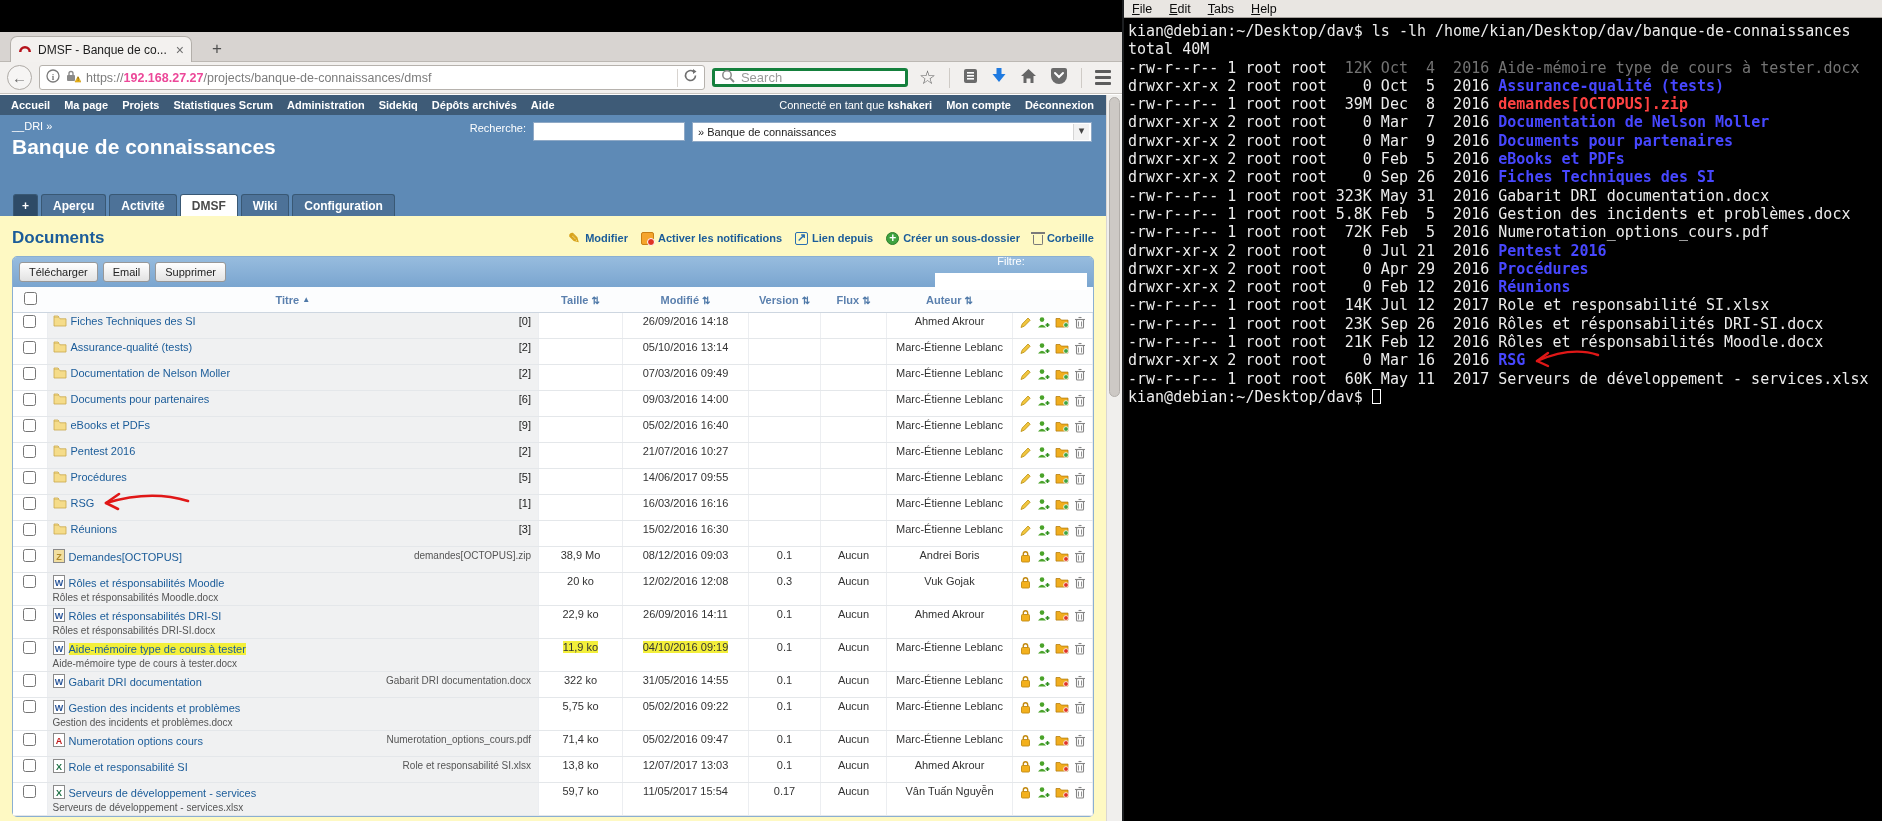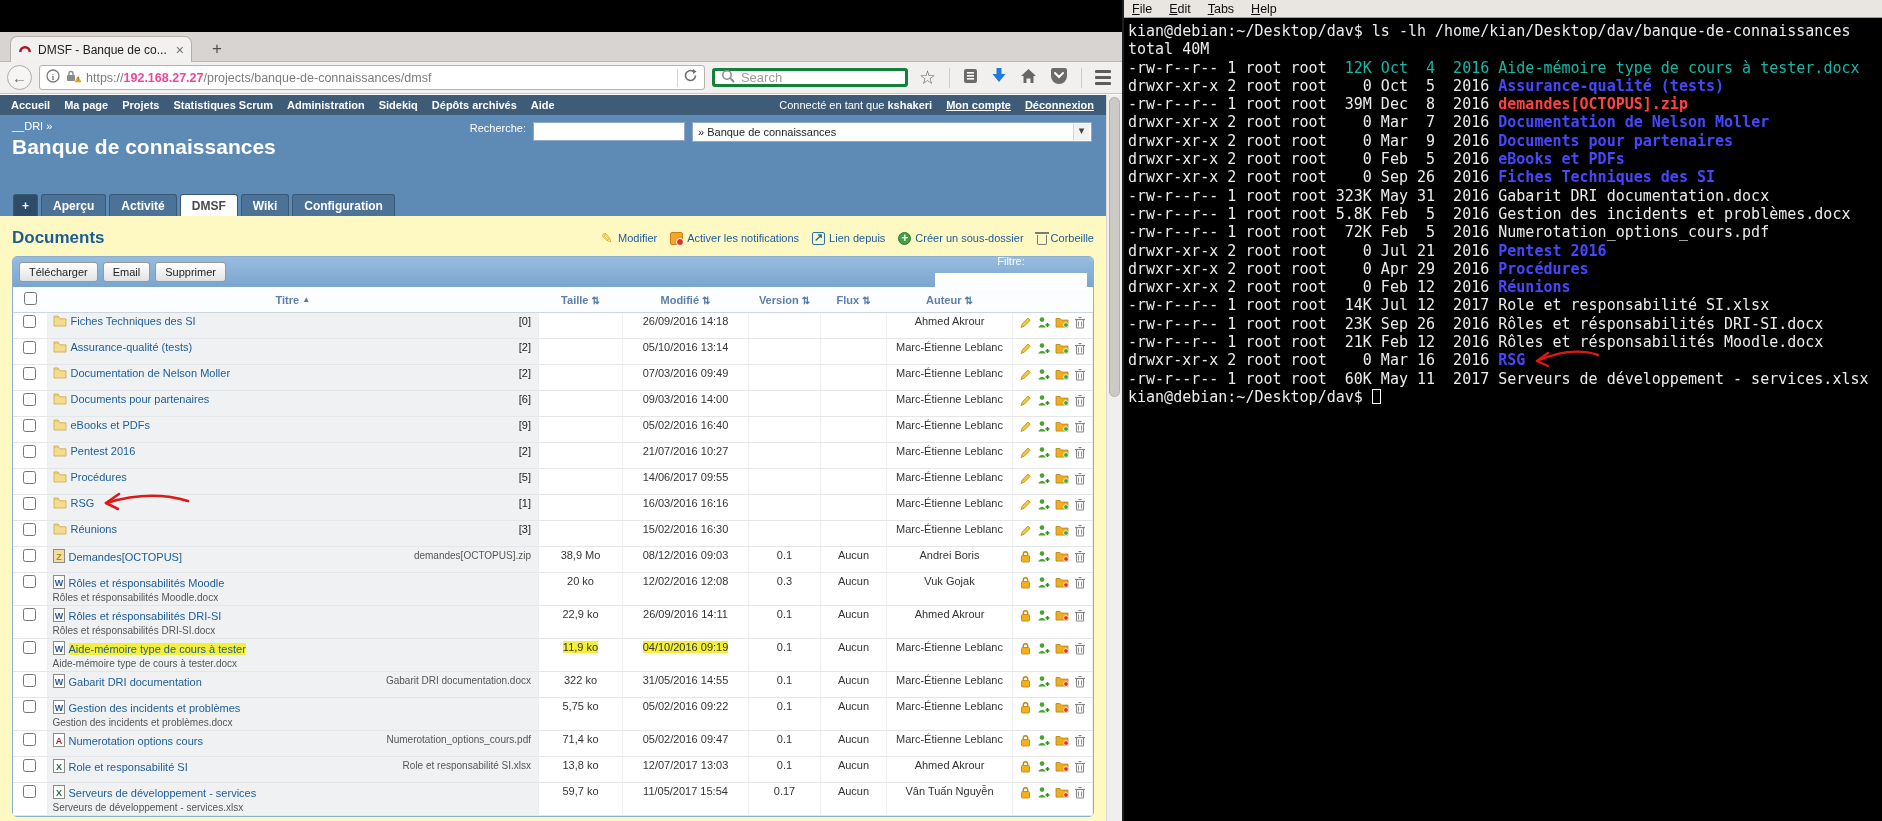--- a/index.html
+++ b/index.html
@@ -51,21 +51,21 @@
                        color:#444; text-align:center; border-left:1px solid #d5d5d5; background:#f2f2f2; }
   .rmtabs { position:absolute; bottom:0; left:13px; display:flex; gap:3px; align-items:flex-end; }
   .rmtab { background:#4d7298; color:#fff; font-weight:bold; font-size:12px; padding:4px 11px 3px;
            border:1px solid #395874; border-bottom:none; border-radius:3px 3px 0 0; }
   .rmtab.plus { padding:4px 8px 3px; background:#2e4b67; }
   .rmtab.active { background:#fff; color:#4a4a4a; }
   .rmcontent { position:absolute; top:121px; left:0; right:0; bottom:0; background:#fef9c3; padding:9px 12px 0; }
   .pagehead { display:flex; align-items:center; margin:3px 0 8px; }
   .page-title { color:#1b5c99; font-size:17px; font-weight:bold; }
   .ctxlinks { margin-left:auto; display:flex; gap:13px; align-items:center; font-size:11px; }
-  .ctx { color:#1b5c99; display:flex; gap:4px; align-items:center; text-decoration:none; cursor:pointer; }
+  .ctx { color:#1b5c99; display:flex; gap:4px; align-items:center; text-decoration:none; cursor:pointer;font-weight:bold; }
 
   .ic { display:inline-block; width:13px; height:13px; position:relative; }
   .ic-pencil::before { content:"✎"; color:#d8a31c; font-size:14px; line-height:13px; }
   .ic-notif { background:#f receive; }
   .ic-notif { background:#f5a52c; border:1px solid #c97f14; border-radius:2px; }
   .ic-notif::after { content:""; position:absolute; right:-2px; bottom:-2px; width:6px; height:6px;
                      border-radius:50%; background:#e03325; border:1px solid #fff; }
   .ic-extlink { border:1.5px solid #2a6fb0; border-radius:2px; }
   .ic-extlink::before { content:"↗"; position:absolute; left:1px; top:-2px; color:#2a6fb0; font-size:11px; font-weight:bold; }
   .ic-addgreen { background:#3fa33f; border-radius:50%; border:1px solid #2b7d2b; }
@@ -111,21 +111,21 @@
 
   
   .separator { position:absolute; left:1122px; top:0; width:2px; height:821px; background:#1d1f21; }
   .terminal { position:absolute; left:1124px; top:0; width:758px; height:821px; background:#000; }
   .tmenu { height:18px; background:#e9e6e2; border-bottom:1px solid #a5a19c; display:flex; gap:17px;
            align-items:center; padding:0 8px; font-size:12.5px; color:#0c0c0c; }
   .tbody { padding:4px 2px 0 4px; font-family:"DejaVu Sans Mono", monospace; font-size:15px;
            line-height:18.3px; white-space:pre; color:#ececec; }
   .tc-b { color:#4747ff; font-weight:bold; }
   .tc-r { color:#ff4242; font-weight:bold; }
-  .tc-y { color:#14b8a6; }
+  .tc-y { color:#737373; }
   .cursor { display:inline-block; width:9px; height:15px; border:1px solid #fff; vertical-align:-2px; }
 </style>
 </head>
 <body>
 
 <div class="browser">
   <div class="tabbar">
     <div class="tab">
       <span class="favicon">
         <svg width="14" height="14" viewBox="0 0 14 14">
@@ -216,21 +216,21 @@
           <span class="tm-item">Ma page</span>
           <span class="tm-item">Projets</span>
           <span class="tm-item">Statistiques Scrum</span>
           <span class="tm-item">Administration</span>
           <span class="tm-item">Sidekiq</span>
           <span class="tm-item">Dépôts archivés</span>
           <span class="tm-item">Aide</span>
         </span>
       <span class="tm-right">
         <span class="logged"><span>Connecté en tant que</span> <b>kshakeri</b></span>
-        <span id="tm-account" style="display:flex; gap:14px;text-decoration:underline;">
+        <span id="tm-account" style="display:flex; gap:14px;">
             <span class="tm-item" style="padding:0;">Mon compte</span>
             <span class="tm-item" style="padding:0;">Déconnexion</span>
           </span>
       </span>
     </div>
     <div class="rmheader">
       <div class="breadcrumb">__DRI »</div>
       <div class="rm-title">Banque de connaissances</div>
       <div class="rm-search">
         <span>Recherche:</span>

